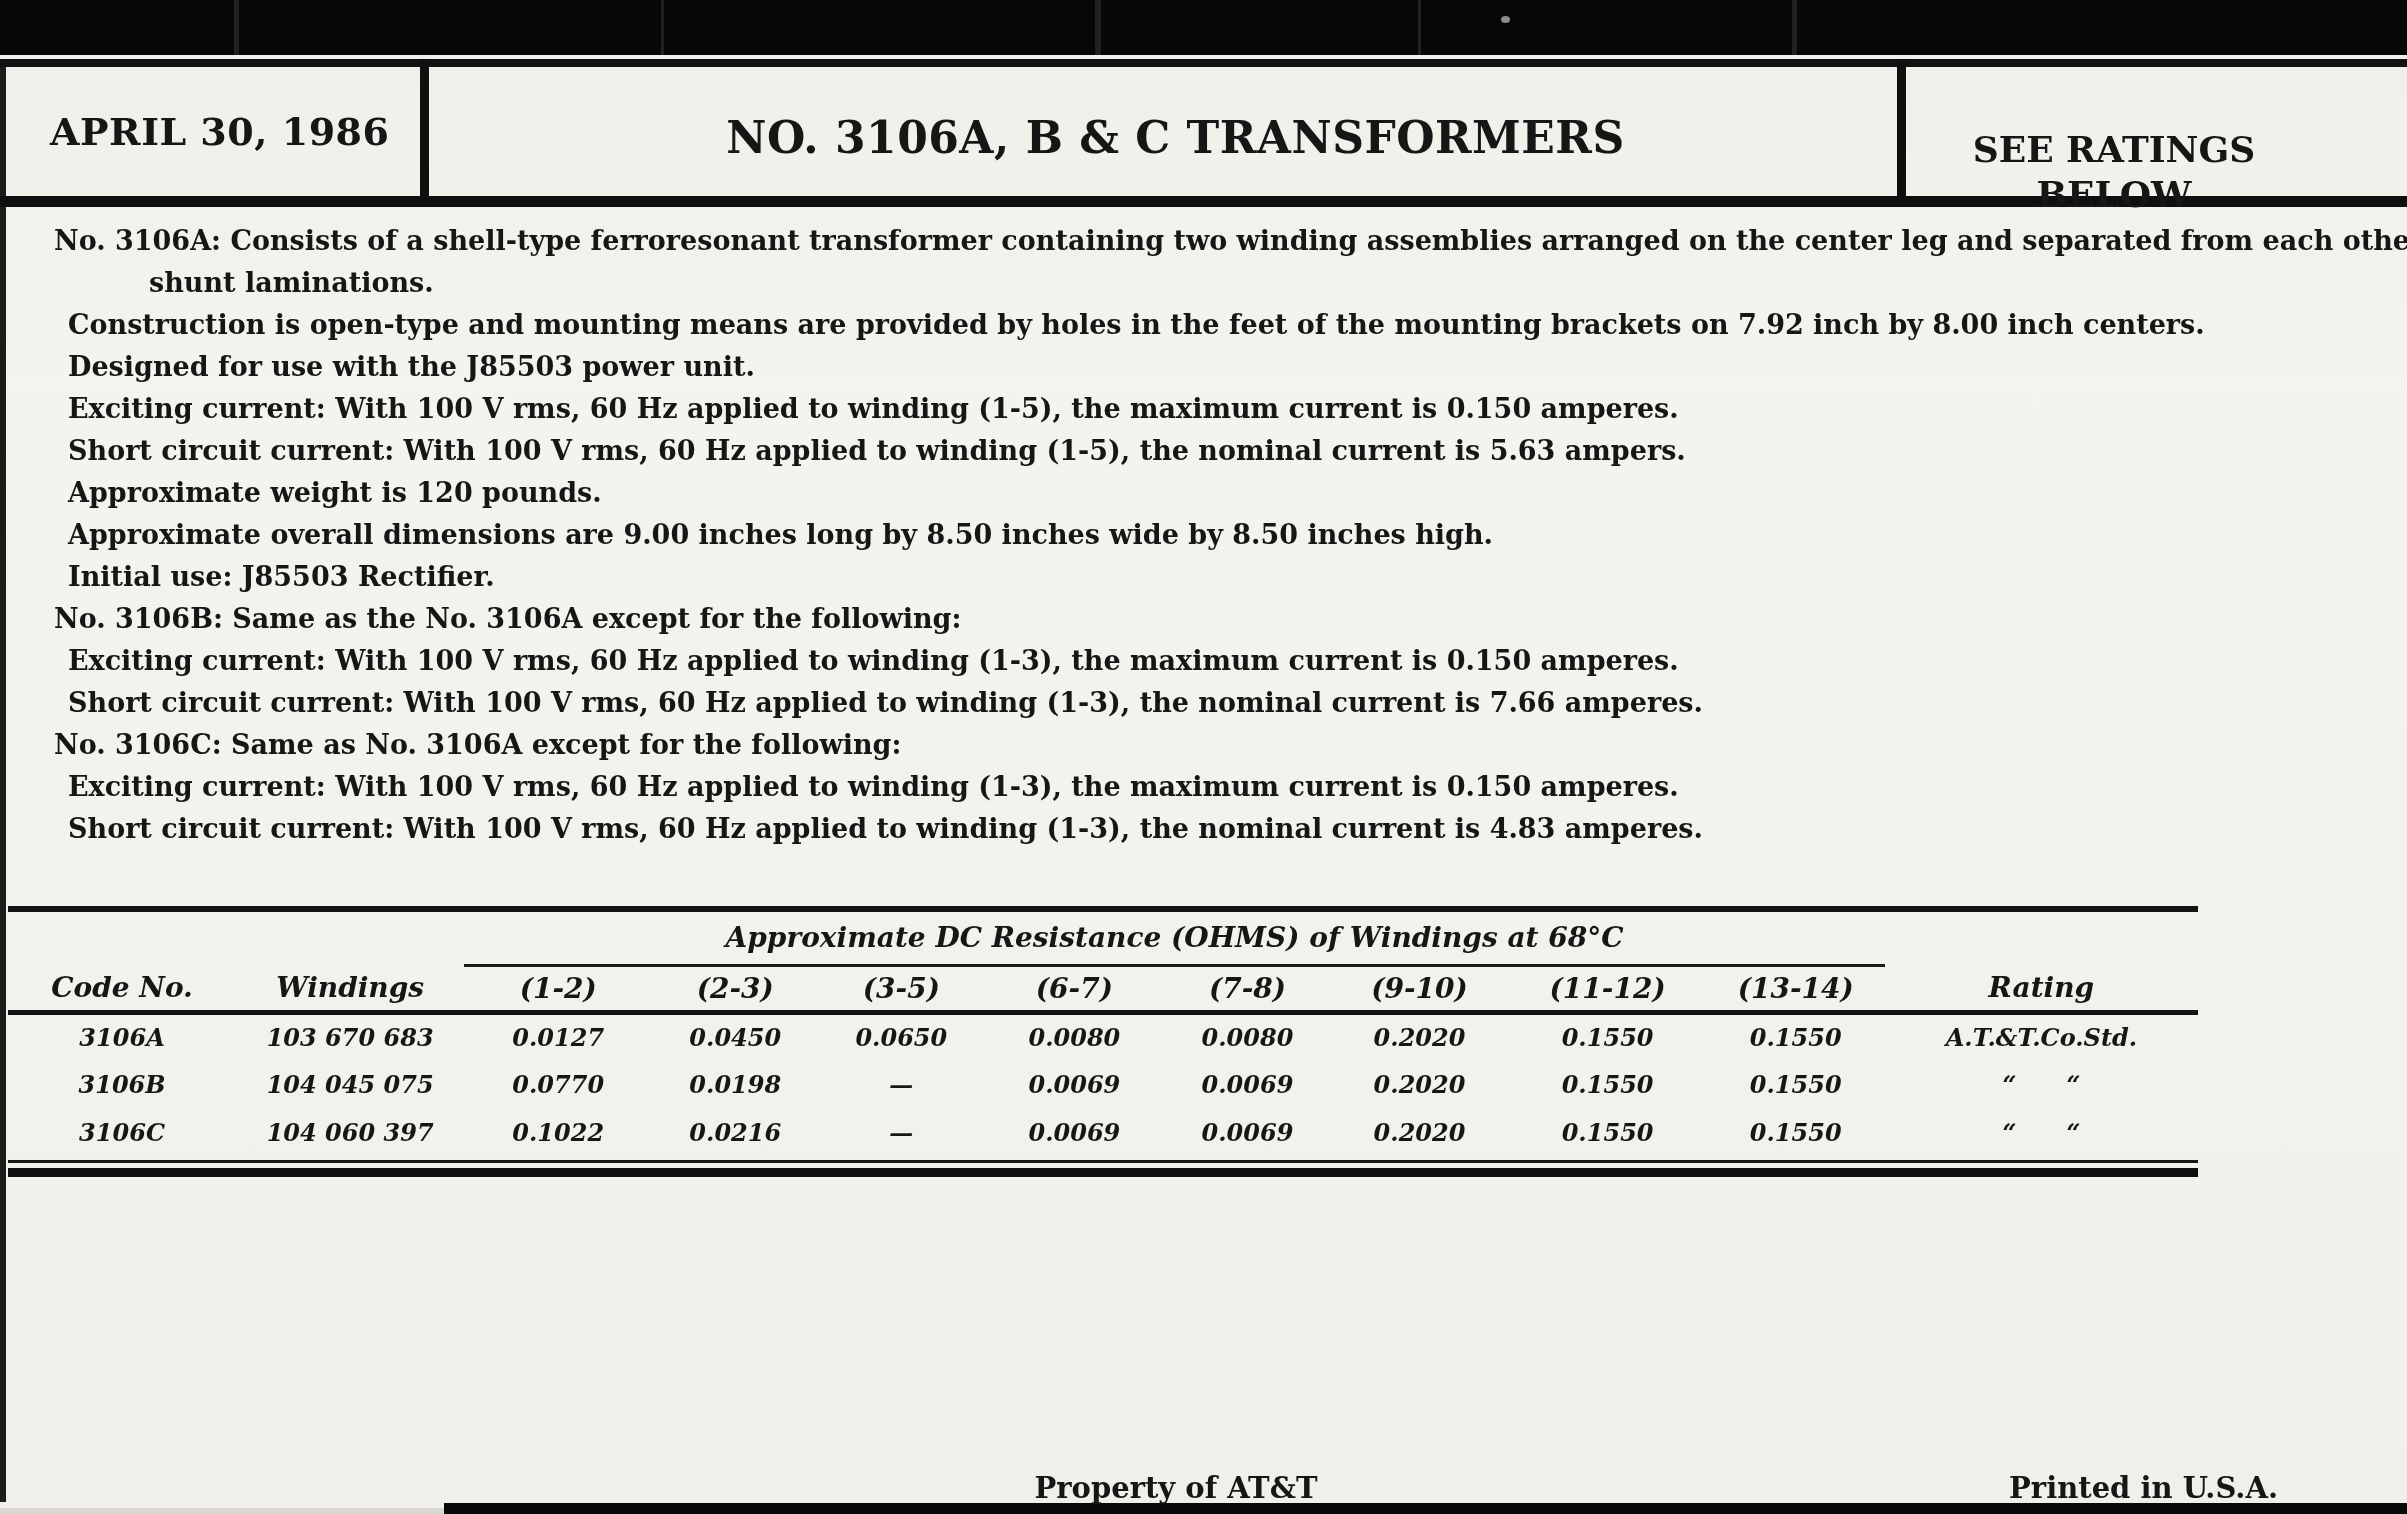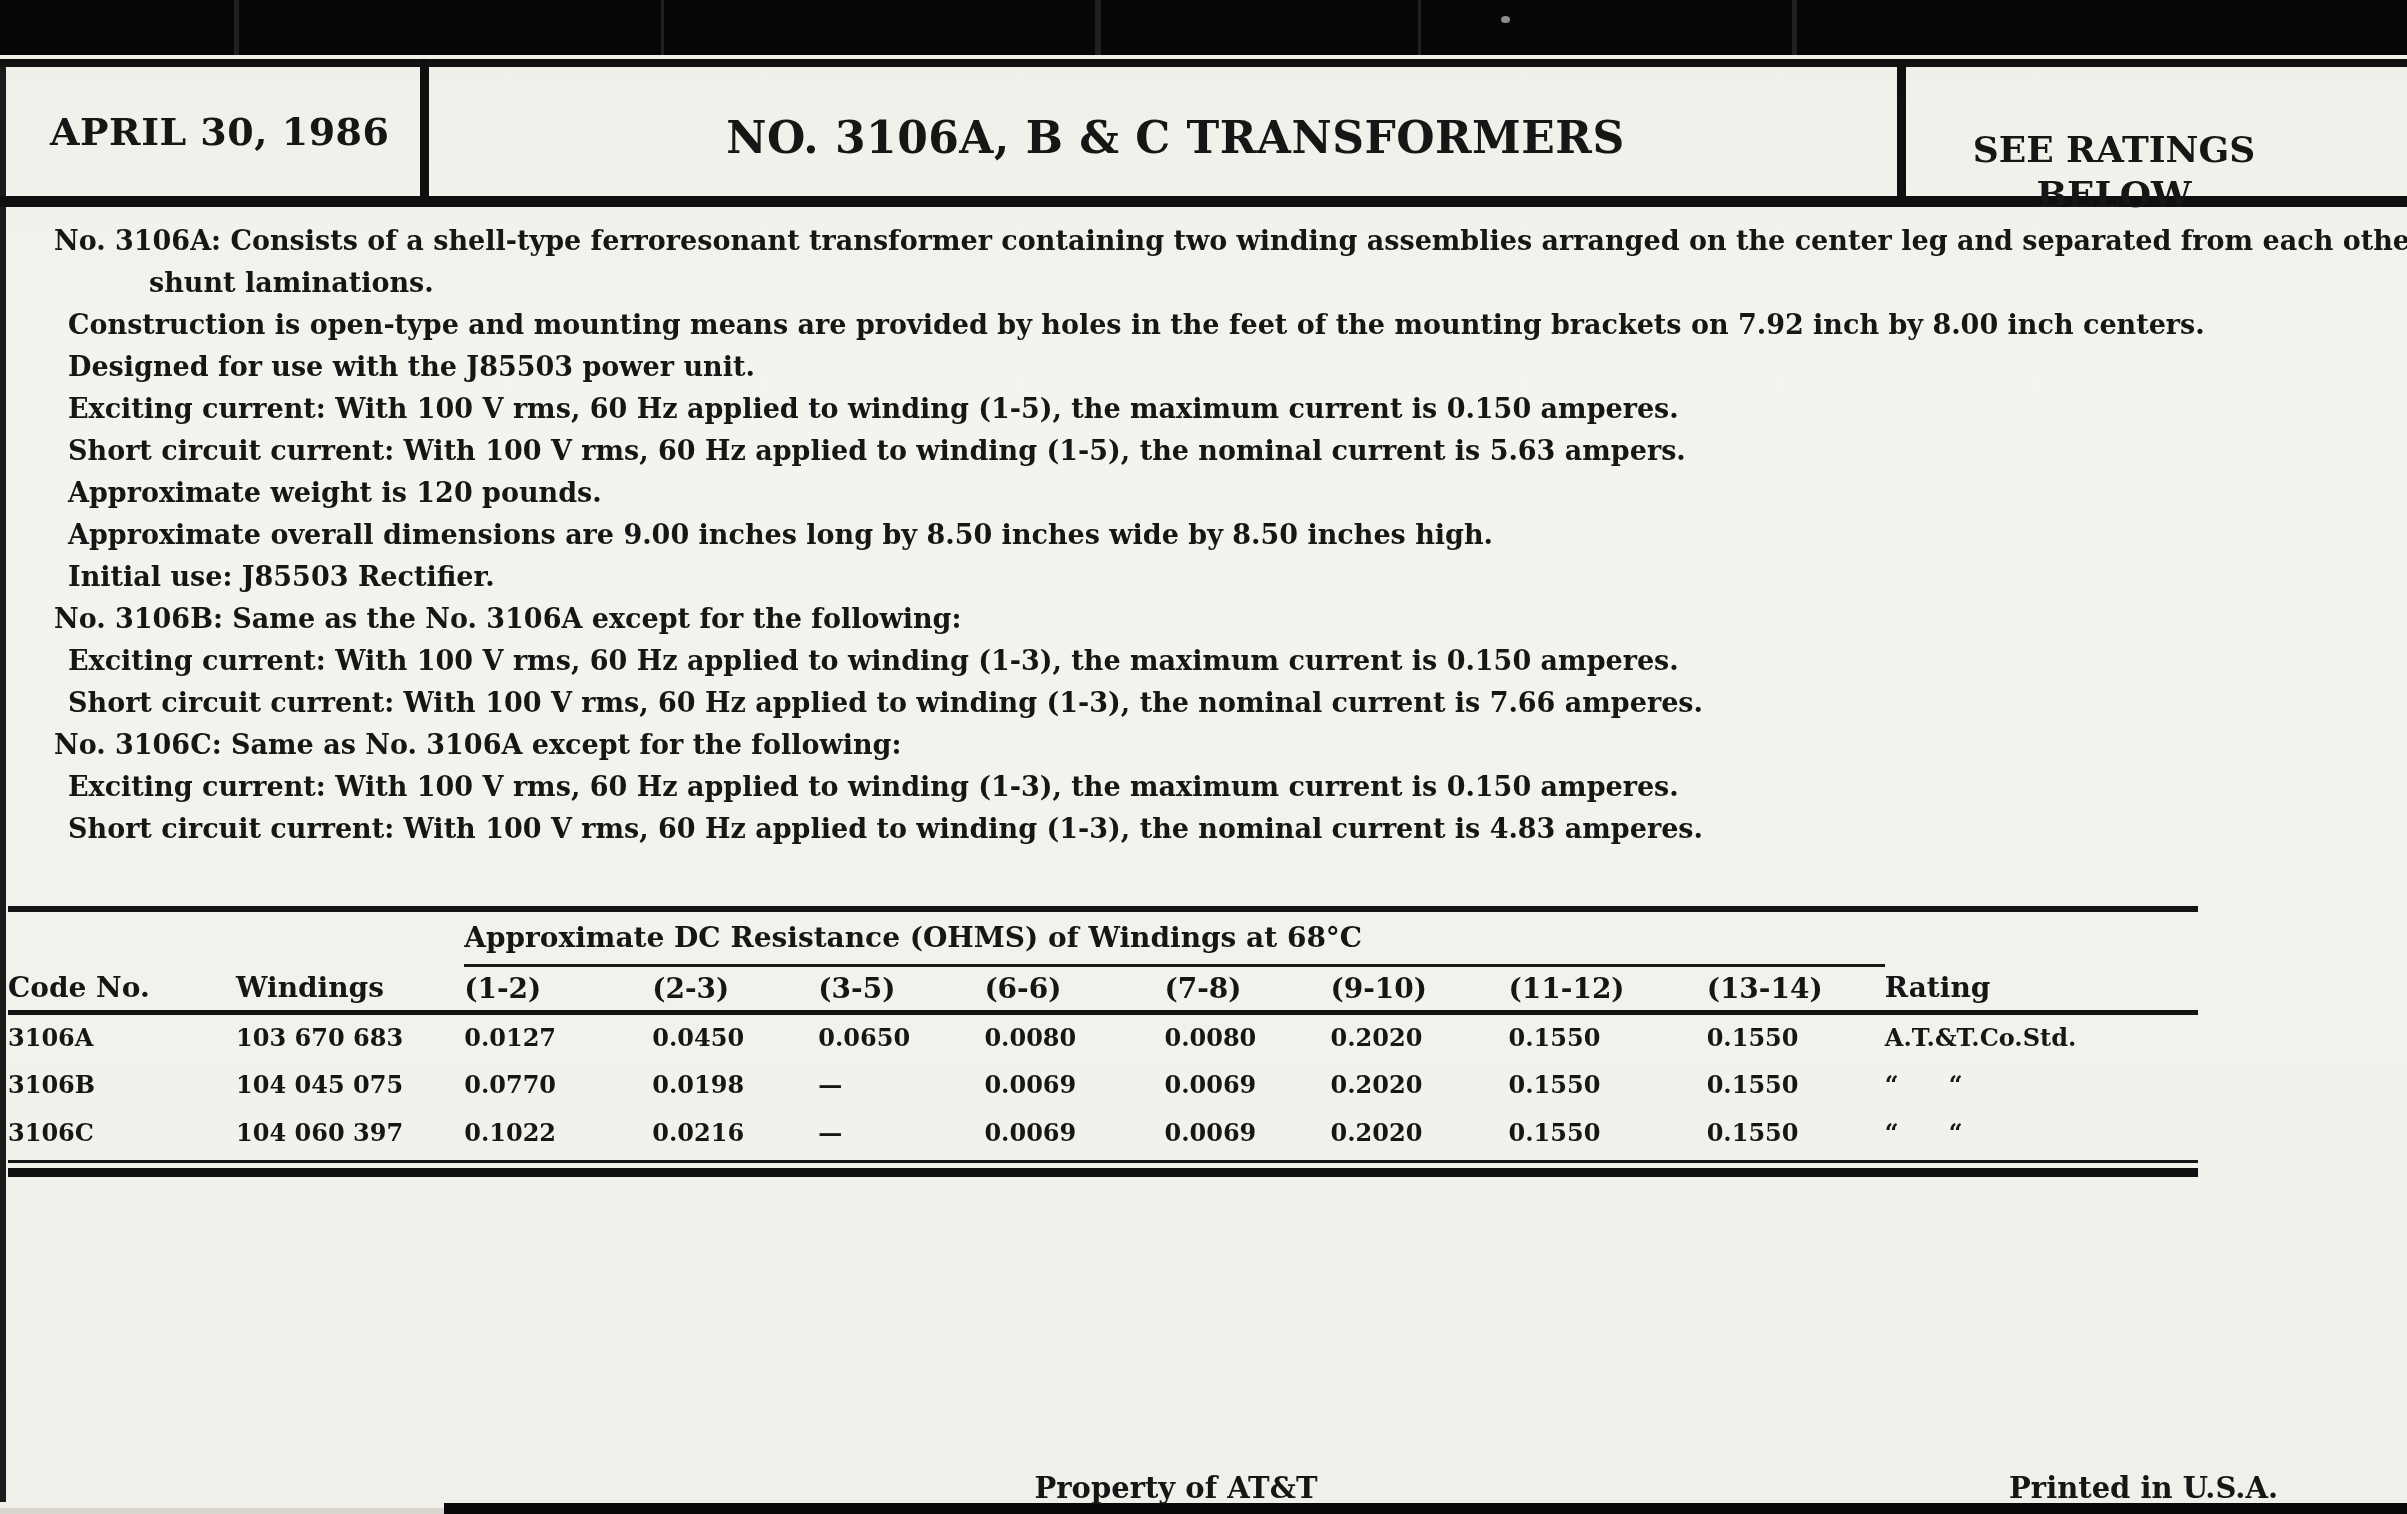--- a/index.html
+++ b/index.html
@@ -47,21 +47,21 @@
   .ind0 { padding-left:54px; }
   .ind1 { padding-left:68px; }
   .ind2 { padding-left:149px; }
 
   
   .table-wrap { position:absolute; left:8px; top:906px; width:2190px; }
   table.ratings {
     border-collapse:collapse; table-layout:fixed; width:2190px;
     border-top:6px solid #141414;
   }
-  table.ratings td, table.ratings th { text-align:left; padding:0; vertical-align:middle; }
+  table.ratings td, table.ratings th { text-align:center; padding:0; vertical-align:middle;font-style:italic; }
   .span-row td { height:56px; }
   .span-head { border-bottom:3px solid #1a1a1a; font-size:28px; }
   .cols-row th { height:47px; border-bottom:5px solid #141414; font-size:28px; font-weight:bold; }
   .data-row td { height:48px; font-size:24px; }
   .data-row td:last-child { white-space:pre; }
   .table-rule-thin  { height:3px; background:#161616; margin-top:4px; }
   .table-rule-thick { height:9px; background:#101010; margin-top:5px; }
 
   
   .footer-center { position:absolute; left:0; top:1471px; width:2352px; text-align:center; font-size:29px; }
@@ -137,21 +137,21 @@
         <td colspan="2"></td>
         <td colspan="8" class="span-head">Approximate DC Resistance (OHMS) of Windings at 68°C</td>
         <td></td>
       </tr>
       <tr class="cols-row">
         <th>Code No.</th>
         <th>Windings</th>
         <th>(1-2)</th>
         <th>(2-3)</th>
         <th>(3-5)</th>
-        <th>(6-6)</th>
+        <th>(6-7)</th>
         <th>(7-8)</th>
         <th>(9-10)</th>
         <th>(11-12)</th>
         <th>(13-14)</th>
         <th>Rating</th>
       </tr>
       <tr class="data-row">
         <td>3106A</td>
         <td>103 670 683</td>
         <td>0.0127</td>

